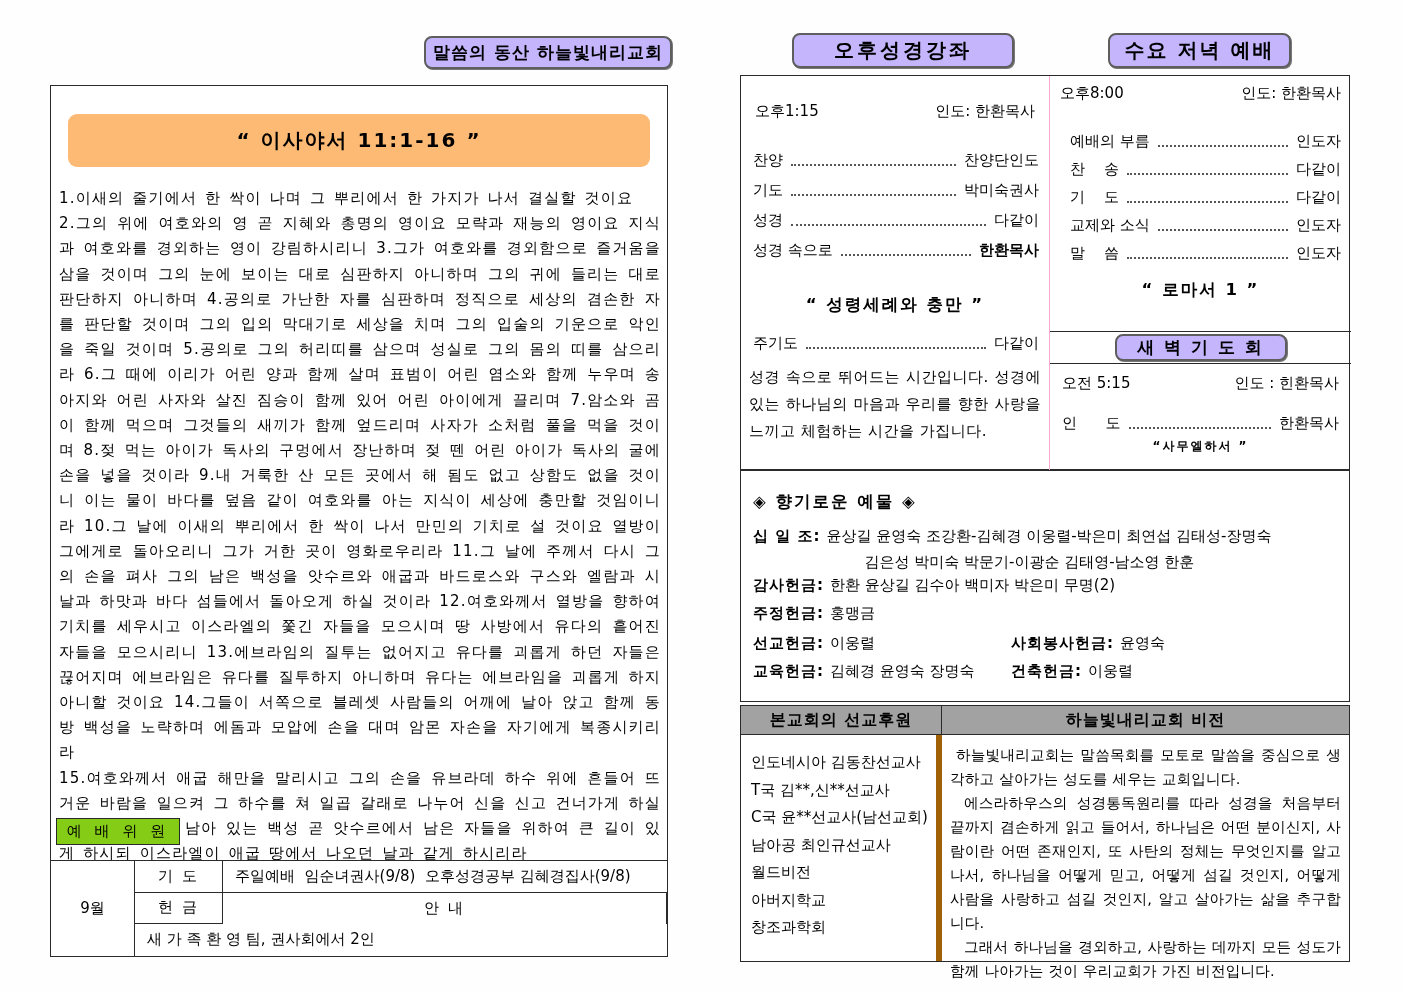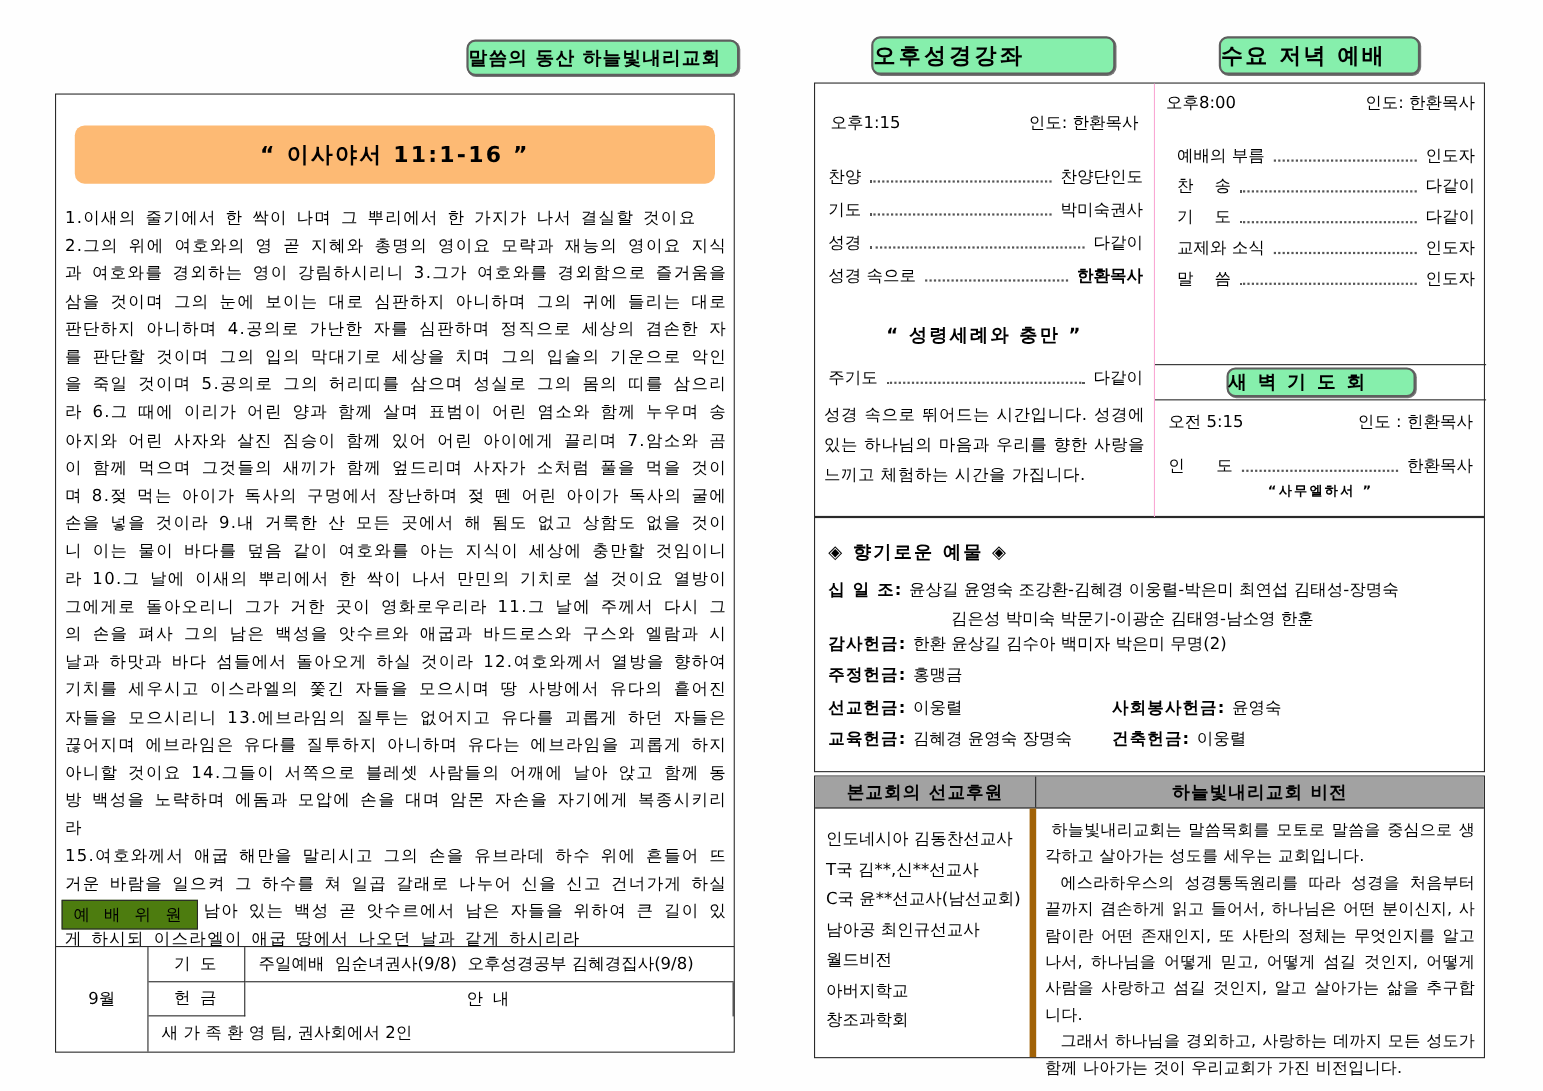--- a/index.html
+++ b/index.html
@@ -5,37 +5,37 @@
   * { margin:0; padding:0; box-sizing:border-box; }
   body {
     font-family: "DejaVu Sans", "Liberation Sans", sans-serif;
     background:#ffffff; color:#000;
   }
   #page {
     position:relative; width:1403px; height:992px; background:#fefefe; overflow:hidden;
   }
   .abs { position:absolute; }
   .badge {
-    background:#86efac; border:2px solid #5e5e5e; border-radius:8px;
-    display:flex; align-items:center; 
+    background:#c4b5fd; border:2px solid #5e5e5e; border-radius:8px;
+    display:flex; align-items:center; justify-content:center;
     font-weight:bold; color:#000; box-shadow:1px 1px 0 #777;
   }
   .outline-box { position:absolute; border:1px solid #2a2a2a; background:#fff; }
   .title-pill {
     position:absolute; background:#fdba74; border-radius:9px;
     display:flex; align-items:center; justify-content:center;
     font-weight:bold; font-size:20px; letter-spacing:2px;
   }
   .scripture {
     position:absolute; font-size:15px; line-height:25.2px;
     letter-spacing:1.2px; word-spacing:2px;
     white-space:pre-wrap; text-align:justify;
   }
   .label-box {
-    position:absolute; border:1px solid #2a2a2a; background:#4d7c0f;
+    position:absolute; border:1px solid #2a2a2a; background:#84cc16;
     display:flex; align-items:center; justify-content:center;
     font-size:15px; letter-spacing:4px;
   }
   .ctable { position:absolute; border:1px solid #2a2a2a; display:grid;
     grid-template-columns:84px 88px 1fr; grid-auto-rows:31.5px; font-size:15px; background:#fff; }
   .cmonth { grid-row:1/4; display:flex; align-items:center; justify-content:center;
     border-right:1px solid #2a2a2a; }
   .clabel { display:flex; align-items:center; justify-content:center;
     border-right:1px solid #2a2a2a; border-bottom:1px solid #2a2a2a; letter-spacing:2px; white-space:pre; }
   .cvalue { display:flex; align-items:center; padding-left:12px;
@@ -168,20 +168,21 @@
         <span class="lbl">교제와 소식</span>
         <span class="dots"></span>
         <span class="val">인도자</span>
       </div>
       <div class="dotrow" style="left:20px; right:10px; top:168px;">
         <span class="lbl">말    씀</span>
         <span class="dots"></span>
         <span class="val">인도자</span>
       </div>
 
+      <div class="theme" style="top:203px;">“ 로마서 1 ”</div>
 
       <div class="divband" style="top:255px; height:33px;">
         <div class="badge" style="width:172px; height:27px; font-size:17px; letter-spacing:2px;">
           <span>새 벽 기 도 회</span>
         </div>
       </div>
 
       <div class="timerow" style="left:12px; right:12px; top:298px;">
         <span>오전 5:15</span>
         <span>인도 : 힌환목사</span>

